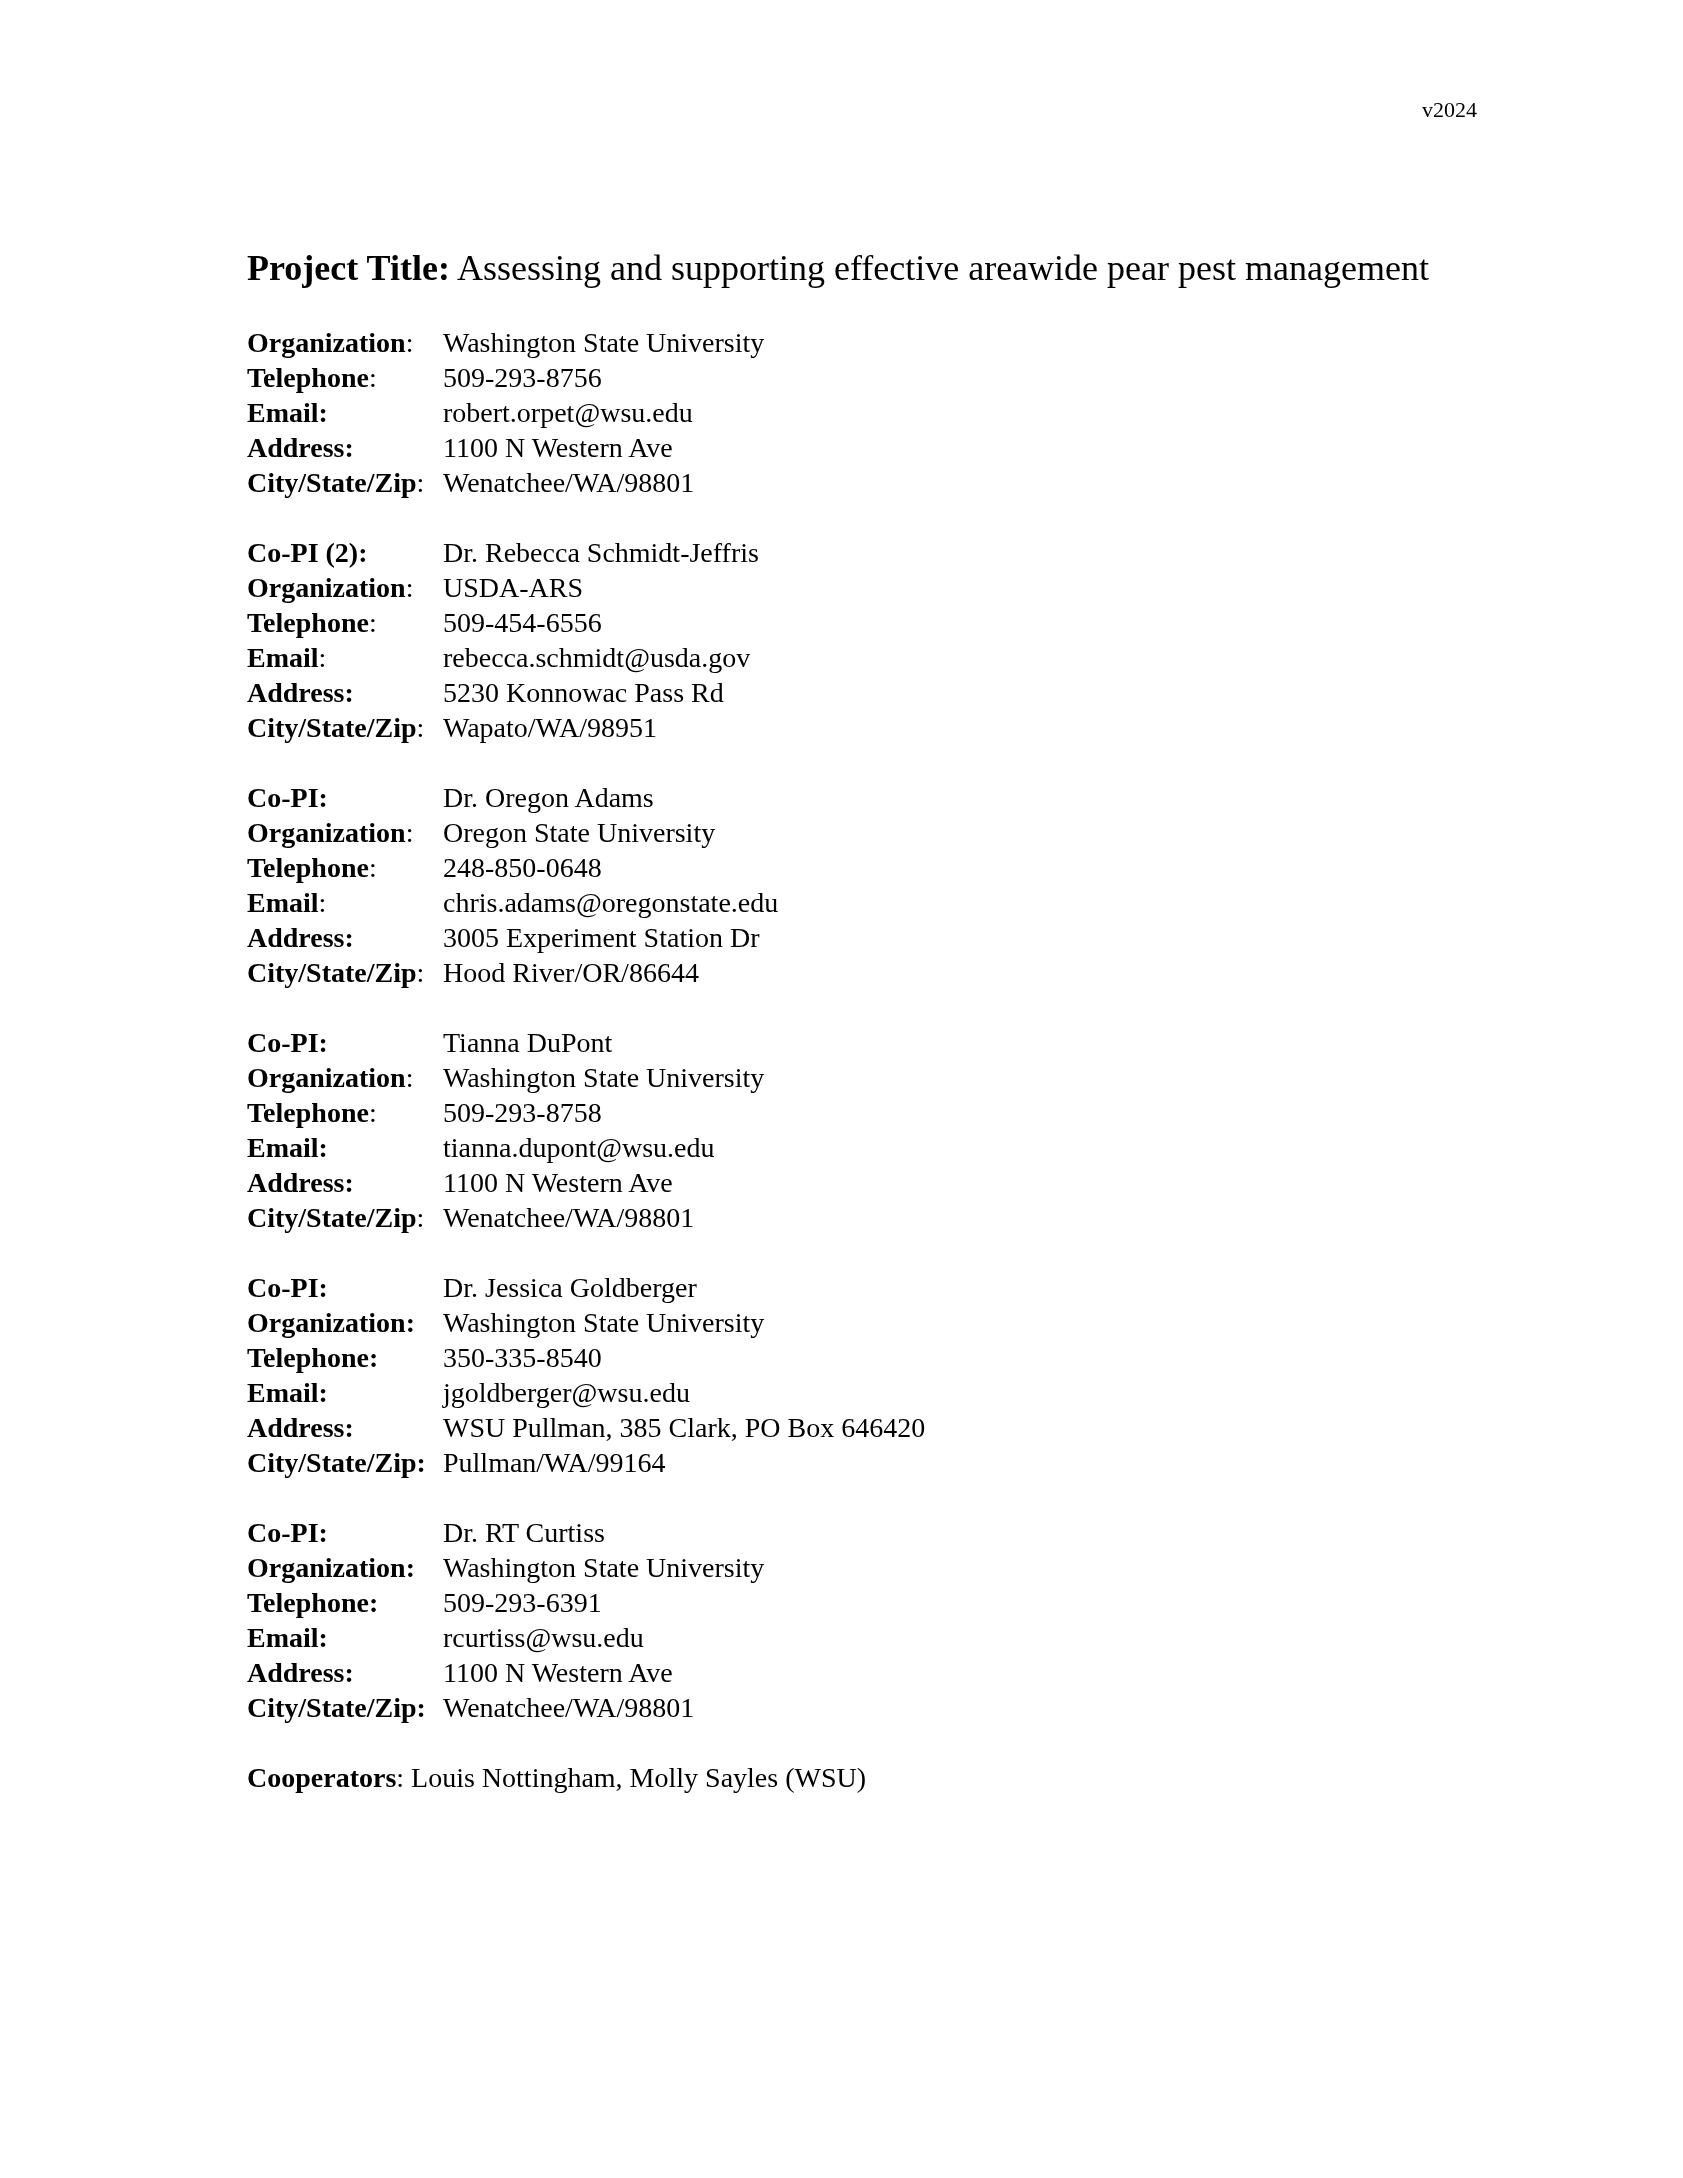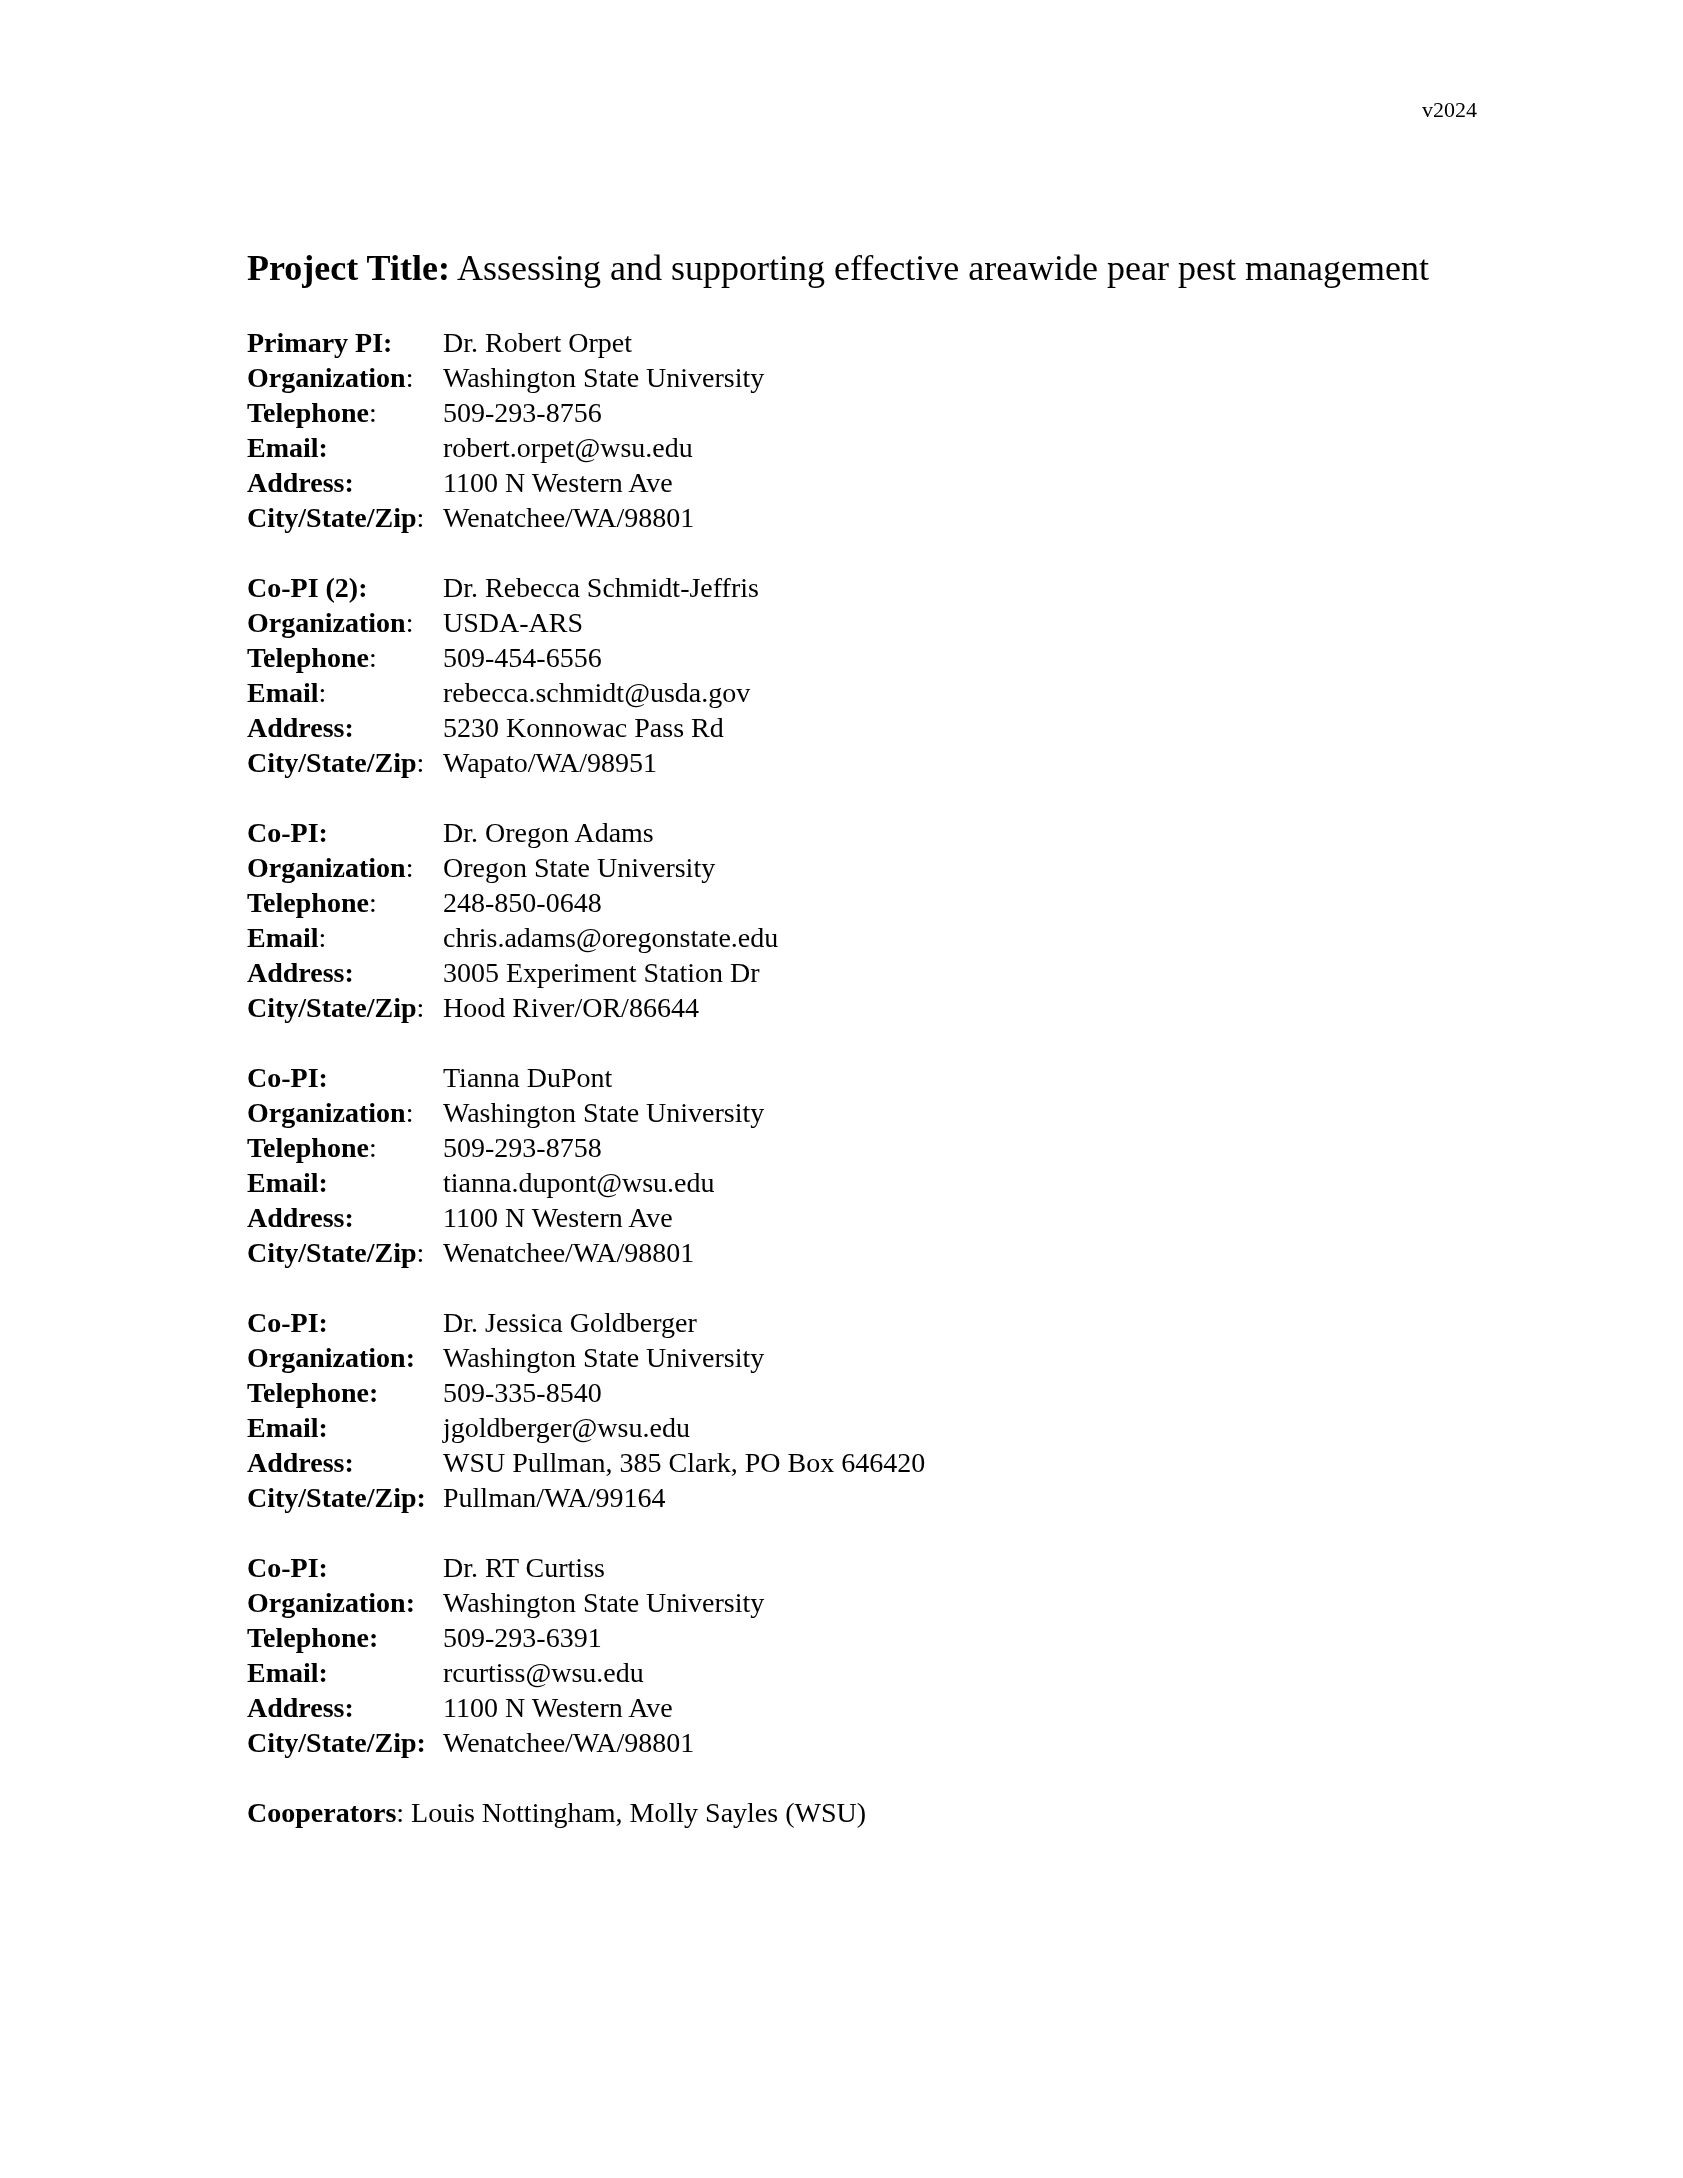--- a/index.html
+++ b/index.html
@@ -69,24 +69,20 @@
 
 <div class="version">v2024</div>
 
 <div class="page-content">
 
   <h1 class="project-title"><span class="lbl">Project Title:</span><span> Assessing and supporting effective areawide pear pest management</span></h1>
 
 
   <div class="person-block">
     <div class="row">
-        <span class="lbl">Primary PI:</span>
-        <span class="val">Dr. Robert Orpet</span>
-      </div>
-    <div class="row">
         <span class="lbl"><span>Organization</span><span class="colon">:</span></span>
         <span class="val">Washington State University</span>
       </div>
     <div class="row">
         <span class="lbl"><span>Telephone</span><span class="colon">:</span></span>
         <span class="val">509-293-8756</span>
       </div>
     <div class="row">
         <span class="lbl"><span>Email</span>:</span>
         <span class="val">robert.orpet@wsu.edu</span>
@@ -186,21 +182,21 @@
     <div class="row">
         <span class="lbl">Co-PI:</span>
         <span class="val">Dr. Jessica Goldberger</span>
       </div>
     <div class="row">
         <span class="lbl"><span>Organization</span>:</span>
         <span class="val">Washington State University</span>
       </div>
     <div class="row">
         <span class="lbl"><span>Telephone</span>:</span>
-        <span class="val">509-335-8540</span>
+        <span class="val">350-335-8540</span>
       </div>
     <div class="row">
         <span class="lbl"><span>Email</span>:</span>
         <span class="val">jgoldberger@wsu.edu</span>
       </div>
     <div class="row">
         <span class="lbl"><span>Address</span>:</span>
         <span class="val">WSU Pullman, 385 Clark, PO Box 646420</span>
       </div>
     <div class="row">

